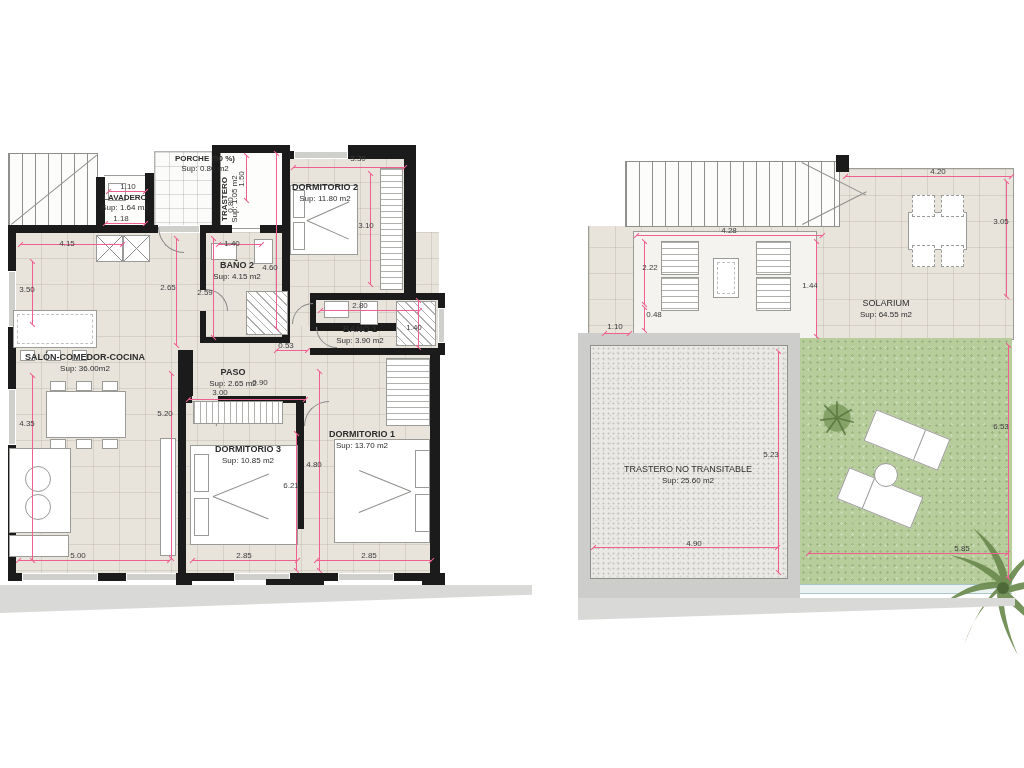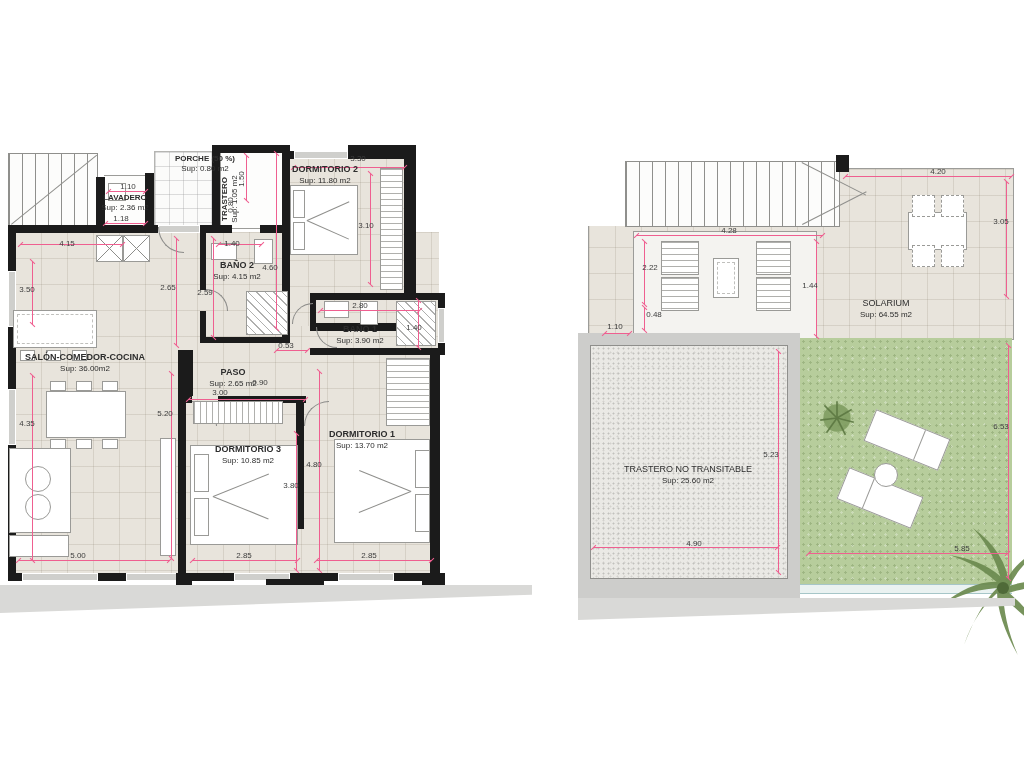--- a/index.html
+++ b/index.html
@@ -217,39 +217,39 @@
     <span class="dim" style="left:160px;top:145px;">2.65</span>
     <span class="dim" style="left:197px;top:150px;">2.59</span>
     <span class="dim" style="left:224px;top:101px;">1.40</span>
     <span class="dim" style="left:352px;top:163px;">2.80</span>
     <span class="dim" style="left:406px;top:185px;">1.40</span>
     <span class="dim" style="left:278px;top:203px;">0.53</span>
     <span class="dim" style="left:252px;top:240px;">0.90</span>
     <span class="dim" style="left:212px;top:250px;">3.00</span>
     <span class="dim" style="left:19px;top:281px;">4.35</span>
     <span class="dim" style="left:157px;top:271px;">5.20</span>
-    <span class="dim" style="left:283px;top:343px;">3.80</span>
+    <span class="dim" style="left:283px;top:343px;">6.21</span>
     <span class="dim" style="left:306px;top:322px;">4.80</span>
     <span class="dim" style="left:70px;top:413px;">5.00</span>
     <span class="dim" style="left:236px;top:413px;">2.85</span>
     <span class="dim" style="left:361px;top:413px;">2.85</span>
 
     <div class="roomlabel" style="left:197px;top:21px;font-size:8px;">
       <span>PORCHE (50 %)</span>
       <span class="sup">Sup: 0.80 m2</span>
     </div>
     <div class="roomlabel" style="left:117px;top:60px;font-size:8px;">
       <span>LAVADERO</span>
-      <span class="sup">Sup: 2.36 m2</span>
+      <span class="sup">Sup: 1.64 m2</span>
     </div>
     <div class="roomlabel v" style="left:222px;top:56px;font-size:8px;">
       <span>TRASTERO</span>
       <span class="sup">Sup: 1.05 m2</span>
     </div>
-    <div class="roomlabel" style="left:317px;top:32px;">
+    <div class="roomlabel" style="left:317px;top:50px;">
       <span>DORMITORIO 2</span>
       <span class="sup">Sup: 11.80 m2</span>
     </div>
     <div class="roomlabel" style="left:229px;top:128px;">
       <span>BAÑO 2</span>
       <span class="sup">Sup: 4.15 m2</span>
     </div>
     <div class="roomlabel" style="left:352px;top:192px;">
       <span>BAÑO 1</span>
       <span class="sup">Sup: 3.90 m2</span>

